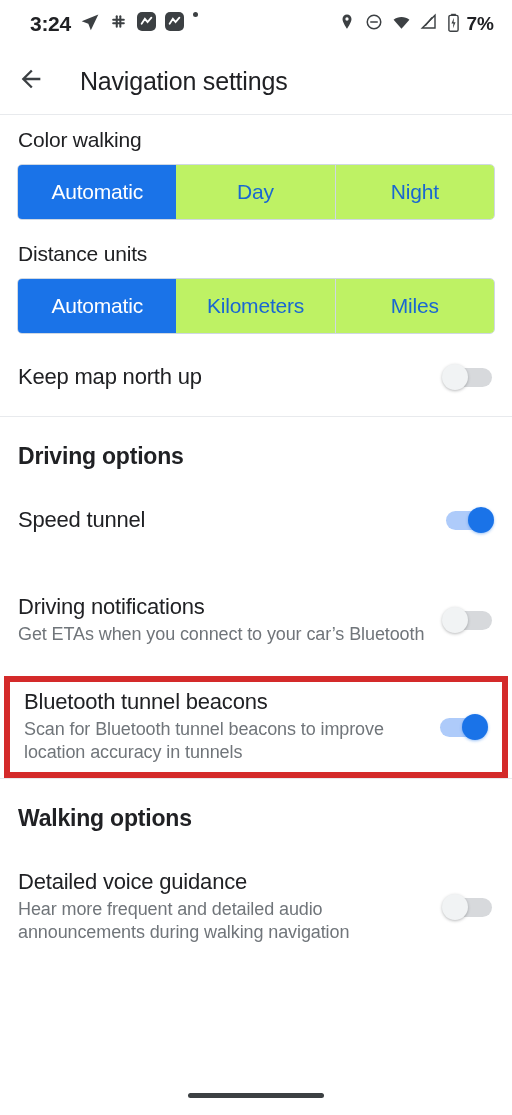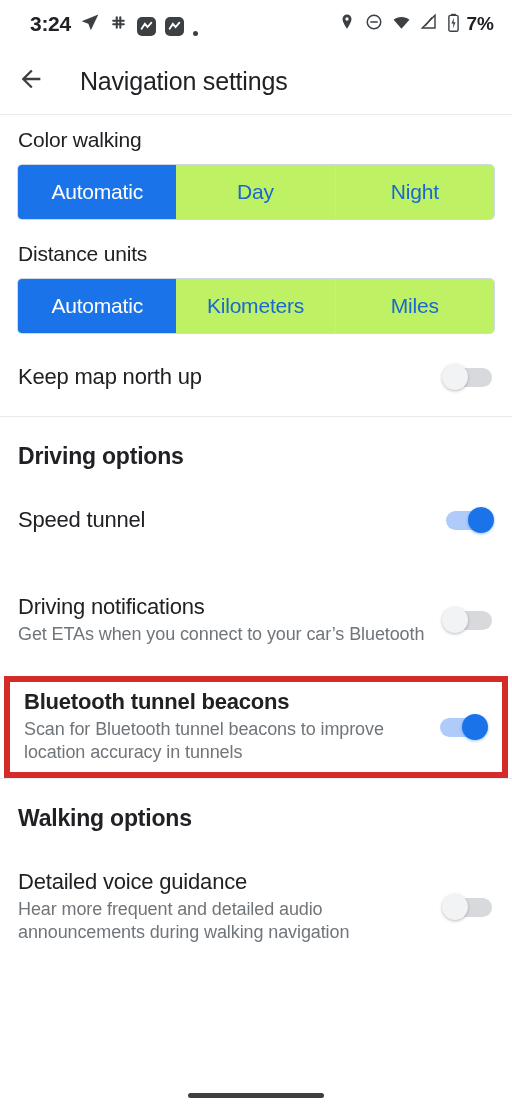--- a/index.html
+++ b/index.html
@@ -26,21 +26,21 @@
     height: 48px;
     flex: 0 0 48px;
     display: flex;
     align-items: center;
     justify-content: space-between;
     padding: 0 18px 0 30px;
     background: #ffffff;
   }
   .status-left {
     display: flex;
-    align-items: flex-end;
+    align-items: flex-start;
     gap: 9px;
   }
   .status-clock {
     font-size: 21px;
     font-weight: bold;
     color: #202124;
     letter-spacing: -0.3px;
   }
   .status-right {
     display: flex;
@@ -155,21 +155,21 @@
     min-height: 60px;
     background: #ffffff;
   }
   .row-text { flex: 1 1 auto; padding-right: 14px; }
   .row-title {
     font-size: 22px;
     color: #202124;
     letter-spacing: -0.2px;
     line-height: 1.18;
   }
-  .row-title.bold { font-weight: bold; }
+  .row-title.bold { font-weight: normal; }
   .row-sub {
     font-size: 18px;
     color: #70757a;
     line-height: 1.30;
     margin-top: 3px;
     letter-spacing: -0.1px;
   }
 
   
   .toggle {

